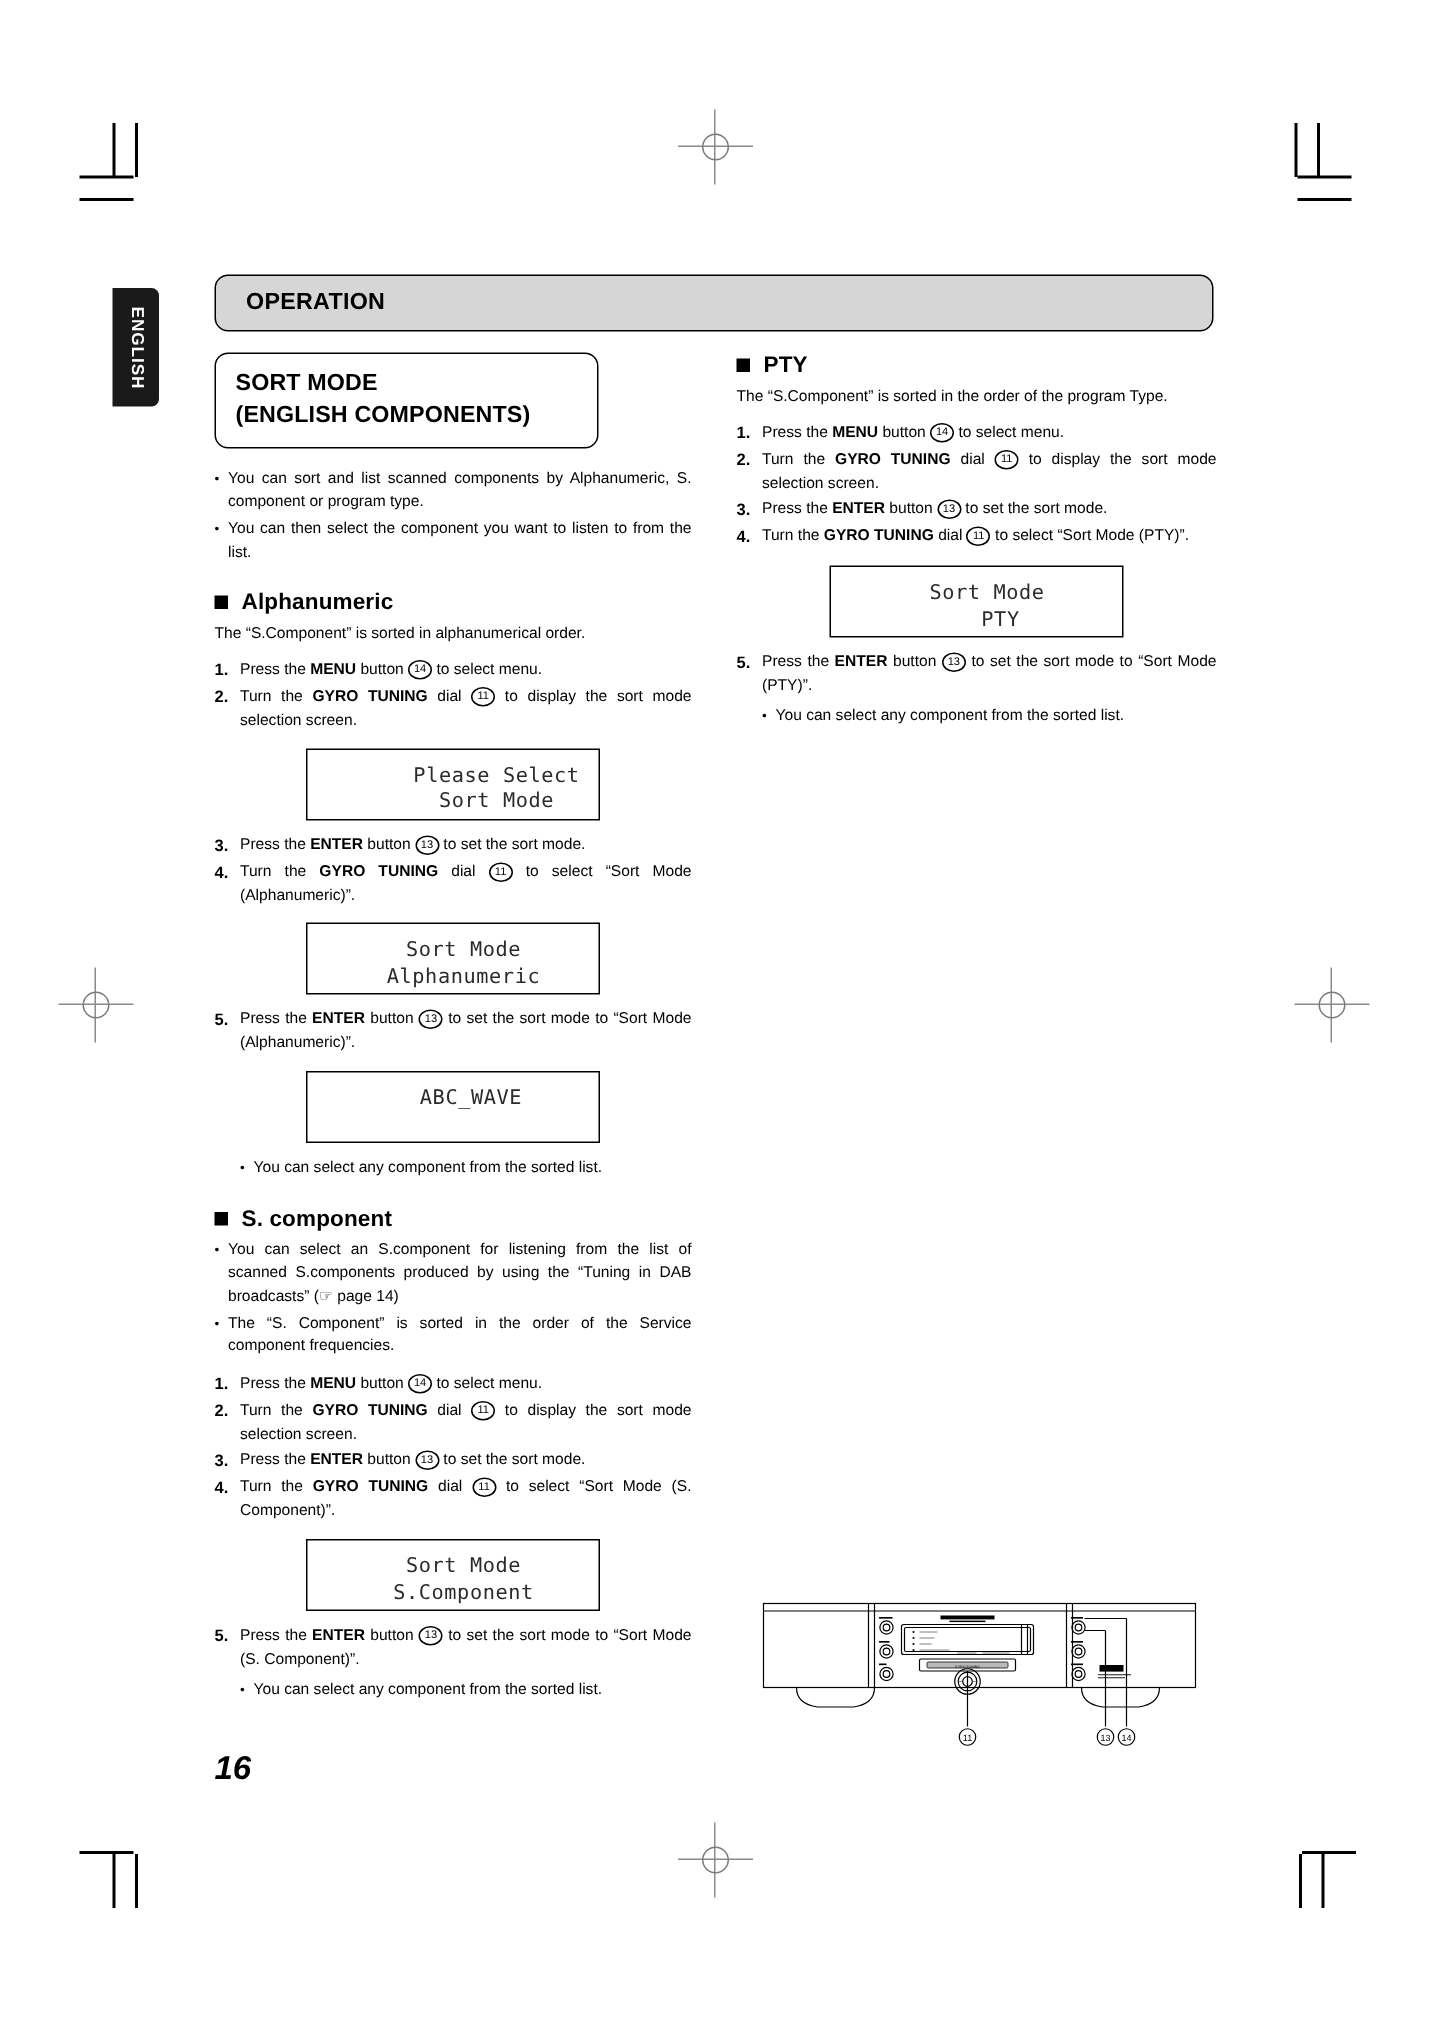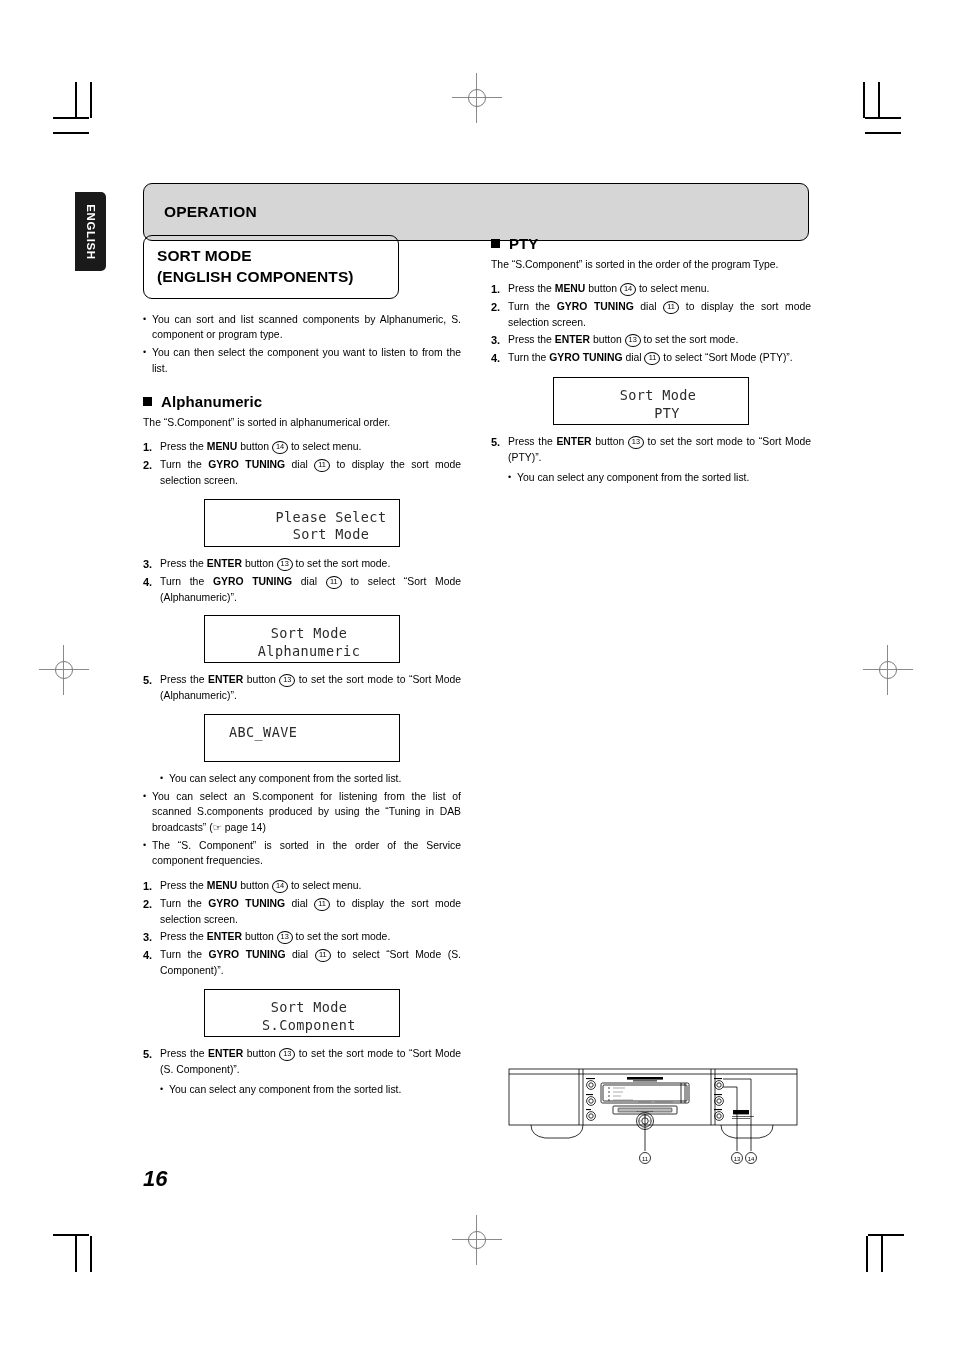--- a/index.html
+++ b/index.html
@@ -16,21 +16,21 @@
 
   
   .lang-tab{position:absolute;left:75px;top:192px;width:31px;height:79px;
        background:#1a1a1a;border-radius:0 5px 5px 0;}
   .lang-tab span{position:absolute;left:50%;top:50%;
        transform:translate(-50%,-50%) rotate(90deg);
        white-space:nowrap;color:#fff;font-size:11.5px;font-weight:bold;
        letter-spacing:.6px;font-family:"Liberation Sans",sans-serif;}
 
   
-  .banner{position:absolute;left:143px;top:183px;width:666px;height:58px;
+  .banner{position:absolute;left:143px;top:183px;width:666px;height:38px;
        background:#d6d6d6;border:1.6px solid #000;border-radius:9px;box-sizing:border-box;}
   .banner span{position:absolute;left:20px;top:50%;transform:translateY(-50%);
        font-size:15.5px;font-weight:bold;letter-spacing:.2px;}
 
   
   .col-left{position:absolute;left:143px;top:235px;width:318px;}
   .col-right{position:absolute;left:491px;top:235px;width:320px;}
 
   
   .titlebox{border:1.6px solid #000;border-radius:9px;padding:9px 13px 10px 13px;
@@ -75,21 +75,21 @@
   .lcd .ln{white-space:pre;}
   .lcd.c .ln{text-align:center;}
   .lcd-wrap{display:flex;justify-content:center;margin:10px 0 9px 0;}
 
   
   .lcd-a{width:196px;height:48px;padding-left:44px;}
   .lcd-b{width:196px;height:48px;}
   .lcd-c{width:196px;height:48px;}
   .lcd-pty{width:196px;height:48px;}
   .lcd-abc{width:196px;height:48px;padding-left:24px;}
-  .lcd-abc .ln{text-align:left;}
+  .lcd-abc .ln{text-align:center;}
 
   
   .ind-r{padding-left:14px;}
   .ind-r2{padding-left:32px;}
 
   
   .pageno{position:absolute;left:143px;top:1166px;font-family:Liberation Sans, sans-serif;
        font-weight:bold;font-style:italic;font-size:22px;}
 
   
@@ -216,20 +216,24 @@
       <div class="ln">ABC_WAVE</div>
       <div class="ln"></div>
     </div>
   </div>
 
   <div class="sub">
     <div class="dot">•</div>
     <div class="tx">You can select any component from the sorted list.</div>
   </div>
 
+  <div class="sect">
+    <div class="sq"></div>
+    <div class="st">S. component</div>
+  </div>
 
   <div class="bul">
     <div class="dot">•</div>
     <div class="tx">You can select an S.component for listening from the list of scanned S.components produced by using the “Tuning in DAB broadcasts” (☞ page 14)</div>
   </div>
   <div class="bul">
     <div class="dot">•</div>
     <div class="tx">The “S. Component” is sorted in the order of the Service component frequencies.</div>
   </div>
 

